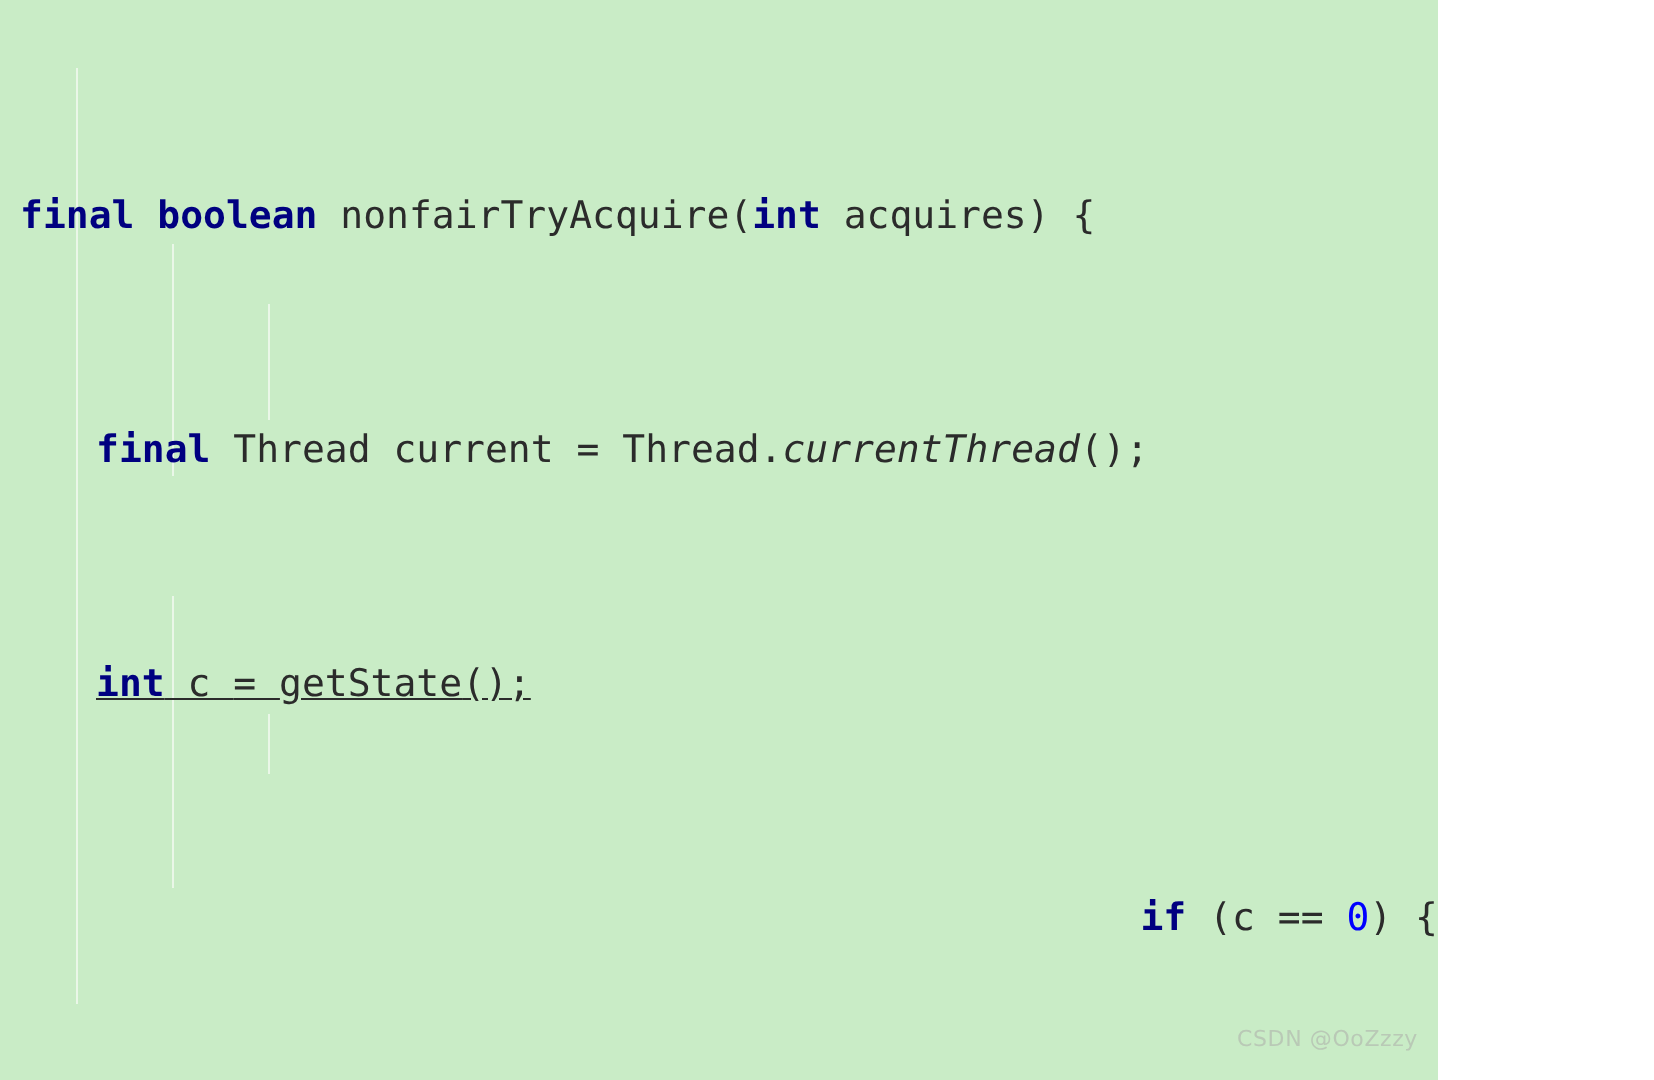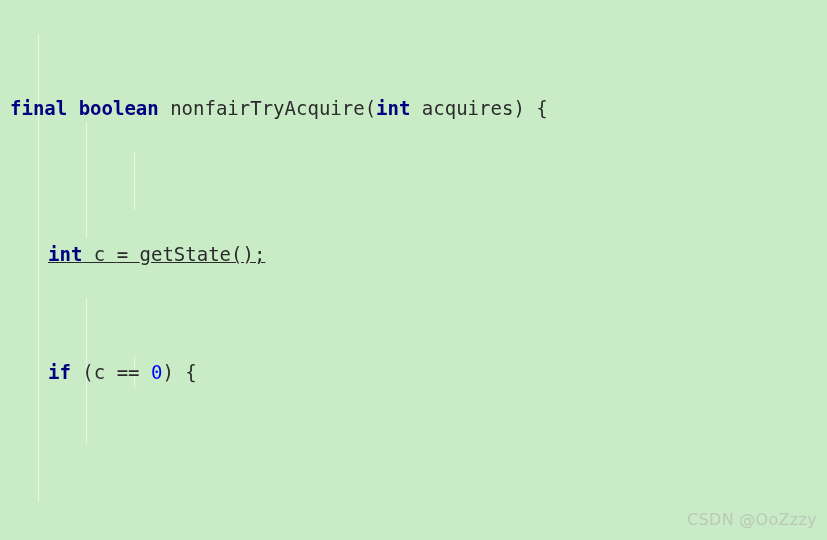--- a/index.html
+++ b/index.html
@@ -2,21 +2,21 @@
 <html><head>
 <meta charset="utf-8">
 <style>
   html, body {
     margin: 0;
     padding: 0;
     background: #ffffff;
   }
   #editor {
     position: relative;
-    width: 827px;
+    width: 719px;
     height: 540px;
     overflow: hidden;
     background: #c9ecc6;
     font-family: "DejaVu Sans Mono", "Liberation Mono", monospace;
     font-size: 19px;
     line-height: 29.3px;
     color: #2b2b2b;
     -webkit-font-smoothing: antialiased;
   }
 
@@ -52,21 +52,21 @@
   .sm   { color: #2b2b2b; font-style: italic; }
   .id   { color: #2b2b2b; }
   .pn   { color: #2b2b2b; }
 
   
   .watermark {
     position: absolute;
     right: 10px;
     bottom: 6px;
     font-family: "DejaVu Sans", "Liberation Sans", sans-serif;
-    font-size: 16px;
+    font-size: 11px;
     color: #b9c9b6;
     letter-spacing: 0.3px;
     user-select: none;
   }
 </style>
 </head>
 <body>
 
 <div id="editor">
 
@@ -75,24 +75,25 @@
     <div class="guide" style="left:86px; top:122px; height:116px;"></div>
     <div class="guide" style="left:86px; top:298px; height:146px;"></div>
     <div class="guide" style="left:134px; top:152px; height:58px;"></div>
     <div class="guide" style="left:134px; top:357px; height:30px;"></div>
   </div>
 
   <div class="code">
 
     <div class="line"><span class="kw">final</span><span class="pn"> </span><span class="kw">boolean</span><span class="id"> nonfairTryAcquire</span><span class="pn">(</span><span class="kw">int</span><span class="id"> acquires</span><span class="pn">) {</span></div>
 
+    <div class="line" style="padding-left:48px;"><span class="kw">final</span><span class="id"> Thread current </span><span class="pn">= </span><span class="id">Thread</span><span class="pn">.</span><span class="sm">currentThread</span><span class="pn">();</span></div>
 
     <div class="line" style="padding-left:48px;text-decoration:underline;"><span class="kw">int</span><span class="id"> c </span><span class="pn">= </span><span class="id">getState</span><span class="pn">();</span></div>
 
-    <div class="line" style="padding-left:48px;"><span class="kw">if</span><span class="pn"> (</span><span class="id">c </span><span class="pn">== </span><span class="num">0</span><span class="pn">) {</span></div>
+    <div class="line" style="padding-left:48px;text-align:right;"><span class="kw">if</span><span class="pn"> (</span><span class="id">c </span><span class="pn">== </span><span class="num">0</span><span class="pn">) {</span></div>
 
     
 
     
 
     
 
     
 
     

